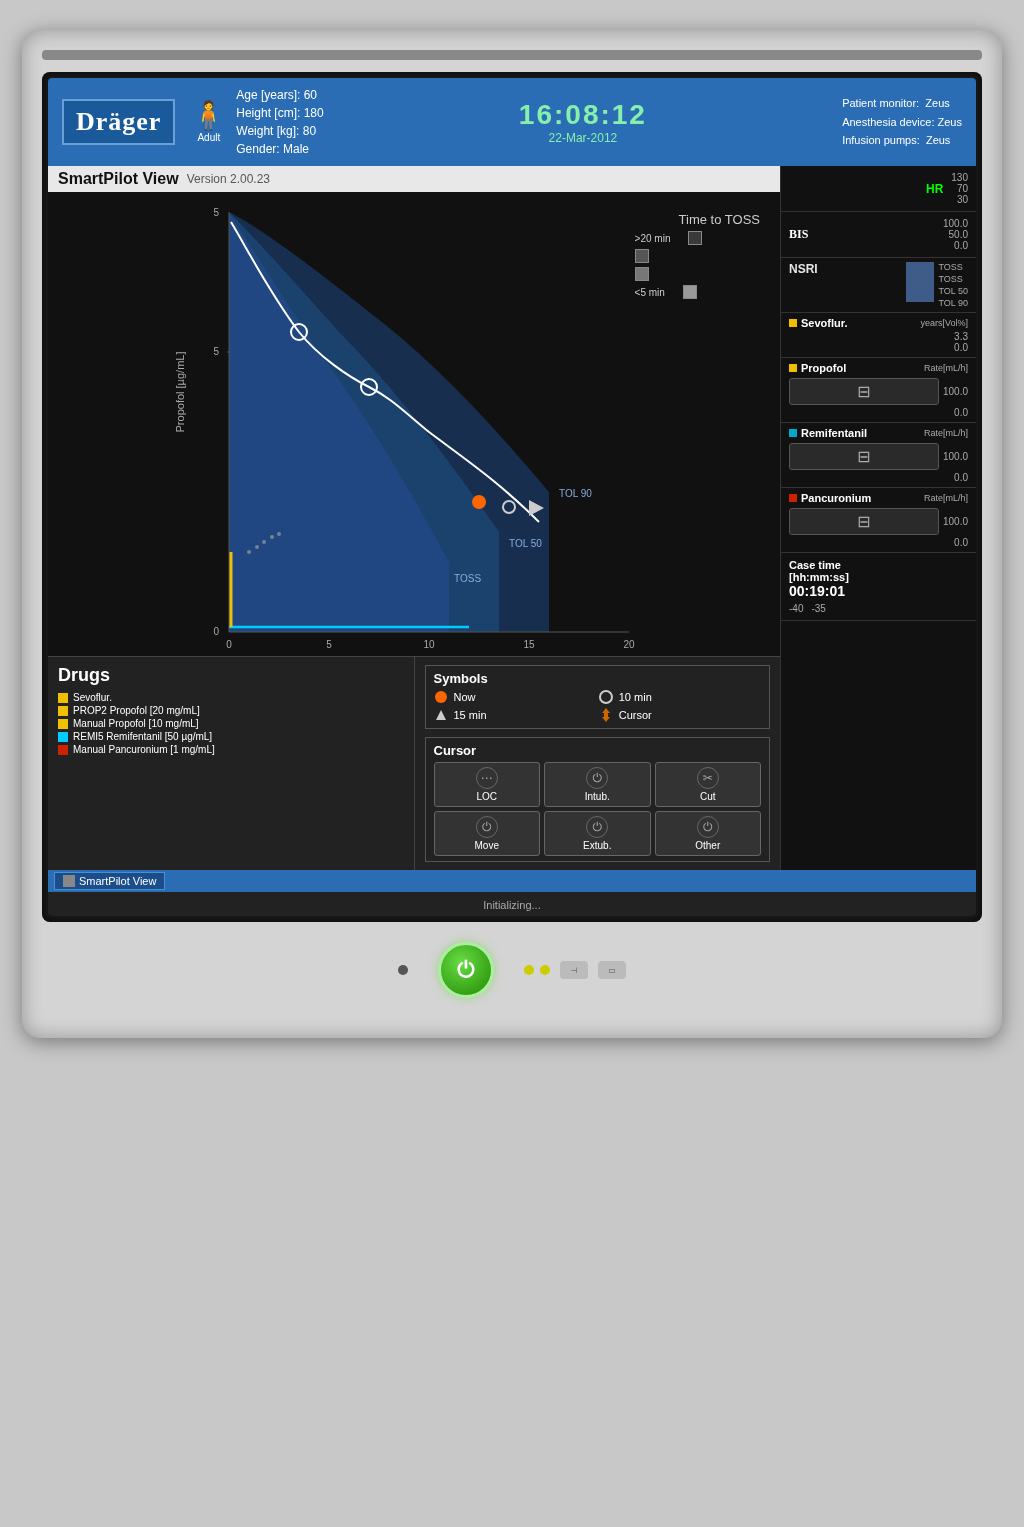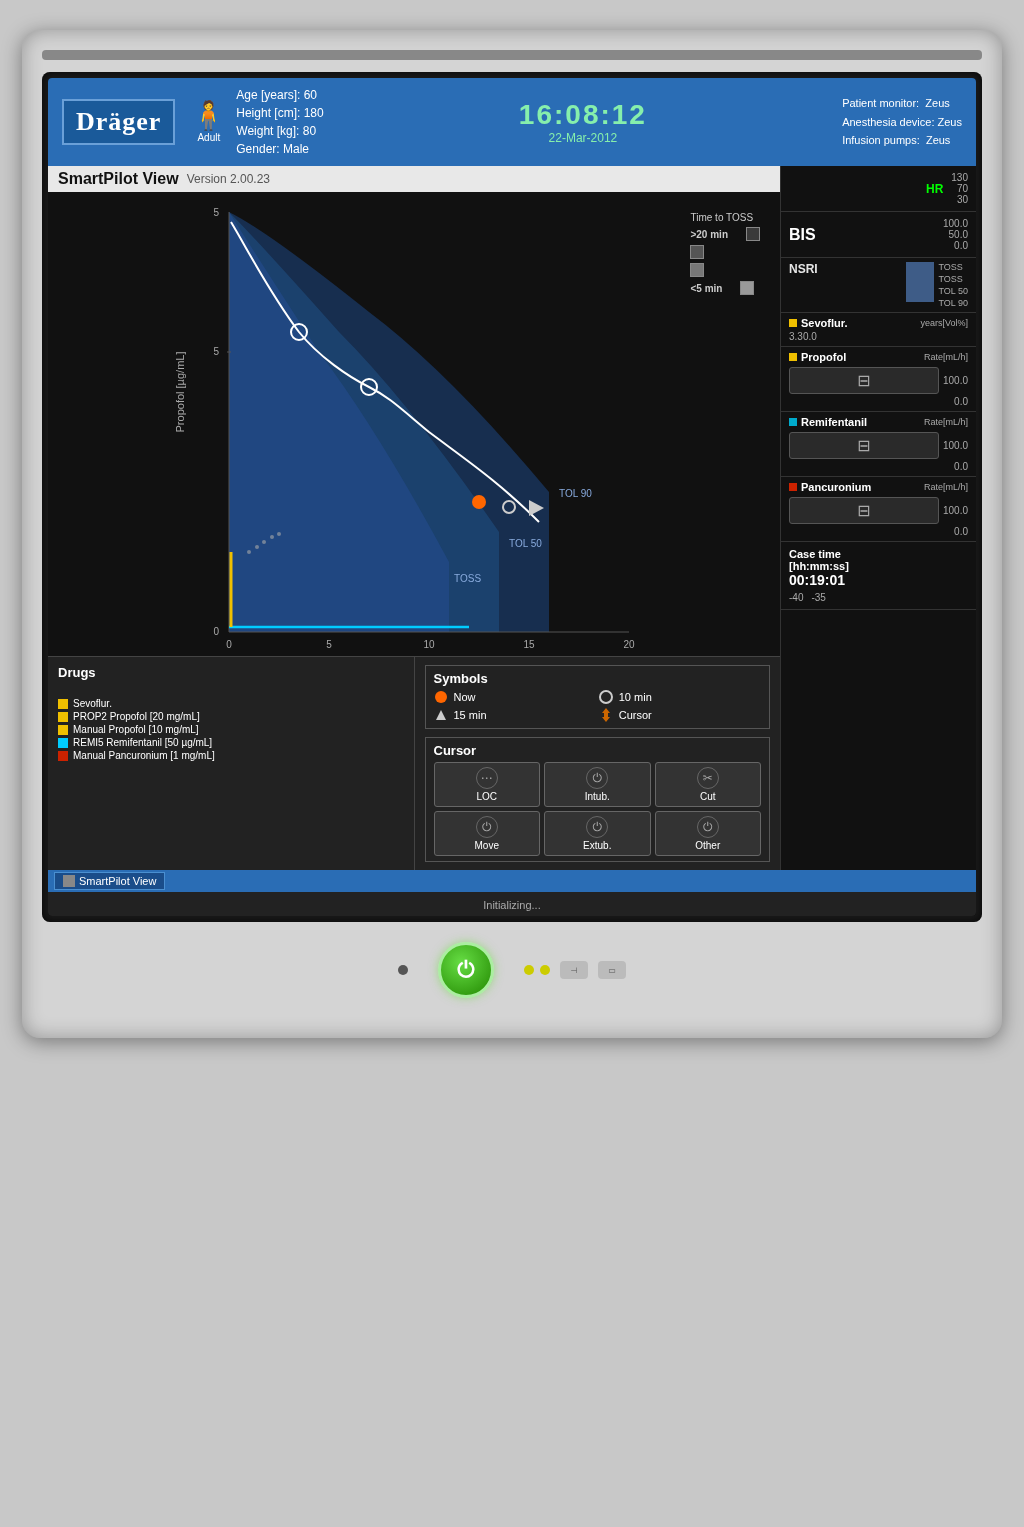--- a/index.html
+++ b/index.html
@@ -123,22 +123,22 @@
       border-top: 1px solid #444;
     }
     .drugs-panel {
       flex: 1;
       padding: 8px 10px;
       border-right: 1px solid #444;
     }
     .drugs-title {
       color: white;
       font-weight: bold;
-      font-size: 13px;
-      margin-bottom: 18px;
+      font-size: 18px;
+      margin-bottom: 6px;
     }
     .drug-item {
       display: flex;
       align-items: center;
       gap: 5px;
       margin: 2px 0;
     }
     .drug-color-box {
       width: 10px;
       height: 10px;
@@ -351,21 +351,20 @@
       top: 20px;
       right: 20px;
       display: flex;
       flex-direction: column;
       gap: 4px;
     }
     .toss-item {
       display: flex;
       align-items: center;
       gap: 18px;
-      font-weight: bold;
     }
     .toss-box {
       width: 14px;
       height: 14px;
       border: 1px solid #888;
     }
     .toss-label {
       color: #ccc;
       font-size: 10px;
     }
@@ -409,21 +408,21 @@
 
         <div class="left-panel">
           <div class="smartpilot-title-bar">
             <span class="smartpilot-title">SmartPilot View</span>
             <span class="smartpilot-version">Version 2.00.23</span>
           </div>
 
           <div class="chart-area">
             
             <div class="toss-legend">
-              <div style="color:#ccc;font-size:10px;">Time to TOSS</div>
+              <div style="color:#ccc;font-size:13px;margin-left:44px;">Time to TOSS</div>
               <div class="toss-item">
                 <span class="toss-label">&gt;20 min</span>
                 <div class="toss-box" style="background:#3a3a3a;"></div>
               </div>
               <div class="toss-item">
                 <div class="toss-box" style="background:#555;"></div>
               </div>
               <div class="toss-item">
                 <div class="toss-box" style="background:#777;"></div>
               </div>
@@ -597,21 +596,21 @@
               <div style="color:#00ff00;font-size:12px;font-weight:bold;text-align:right;">HR</div>
             </div>
             <div style="display:flex;flex-direction:column;align-items:flex-end;color:#aaa;font-size:10px;margin-left:8px;">
               <span>130</span>
               <span>70</span>
               <span>30</span>
             </div>
           </div>
 
           <div class="right-row" style="padding:6px 8px;">
-            <div style="color:white;font-size:16px;font-weight:bold;">BIS</div>
+            <div style="color:white;font-size:12px;font-weight:bold;font-family:Liberation Serif, serif;">BIS</div>
             <div style="display:flex;flex-direction:column;align-items:flex-end;color:#aaa;font-size:10px;">
               <span>100.0</span>
               <span>50.0</span>
               <span>0.0</span>
             </div>
           </div>
 
           <div style="border-bottom:1px solid #333;padding:4px 8px;display:flex;justify-content:space-between;align-items:flex-start;">
             <div style="color:#e5e5e5;font-size:12px;font-weight:bold;">NSRI</div>
             <div style="display:flex;gap:4px;align-items:flex-start;">
@@ -624,21 +623,21 @@
               </div>
             </div>
           </div>
 
           <div class="pump-row">
             <div class="pump-label">
               <div style="width:8px;height:8px;background:#f0c000;"></div>
               <span class="pump-name">Sevoflur.</span>
               <span class="pump-unit">years[Vol%]</span>
             </div>
-            <div style="display:flex;flex-direction:row;align-items:flex-end;color:#aaa;font-size:10px;">
+            <div style="display:flex;flex-direction:column;align-items:flex-end;color:#aaa;font-size:10px;">
               <span>3.3</span>
               <span>0.0</span>
             </div>
           </div>
 
           <div class="pump-row">
             <div class="pump-label">
               <div style="width:8px;height:8px;background:#f0c000;"></div>
               <span class="pump-name">Propofol</span>
               <span class="pump-unit">Rate[mL/h]</span>

